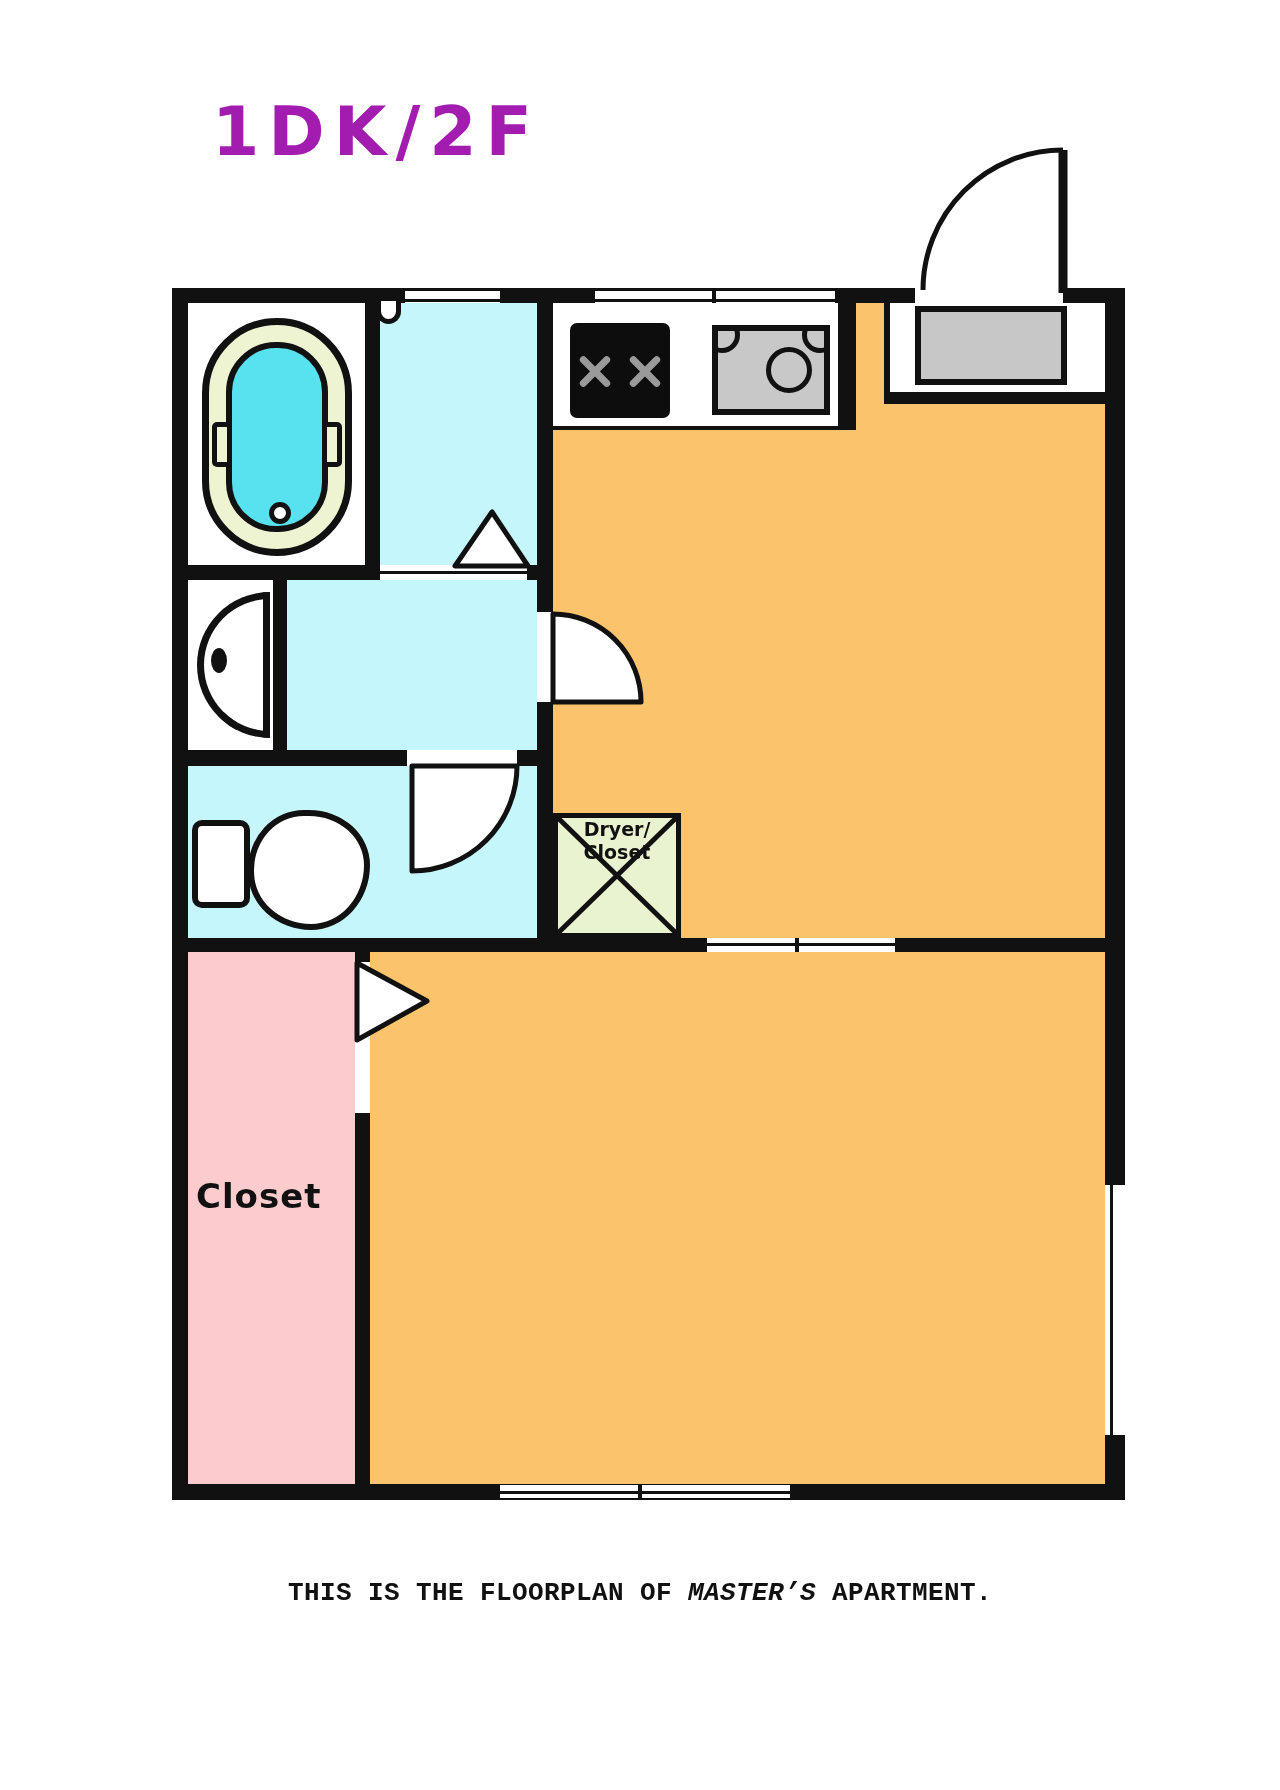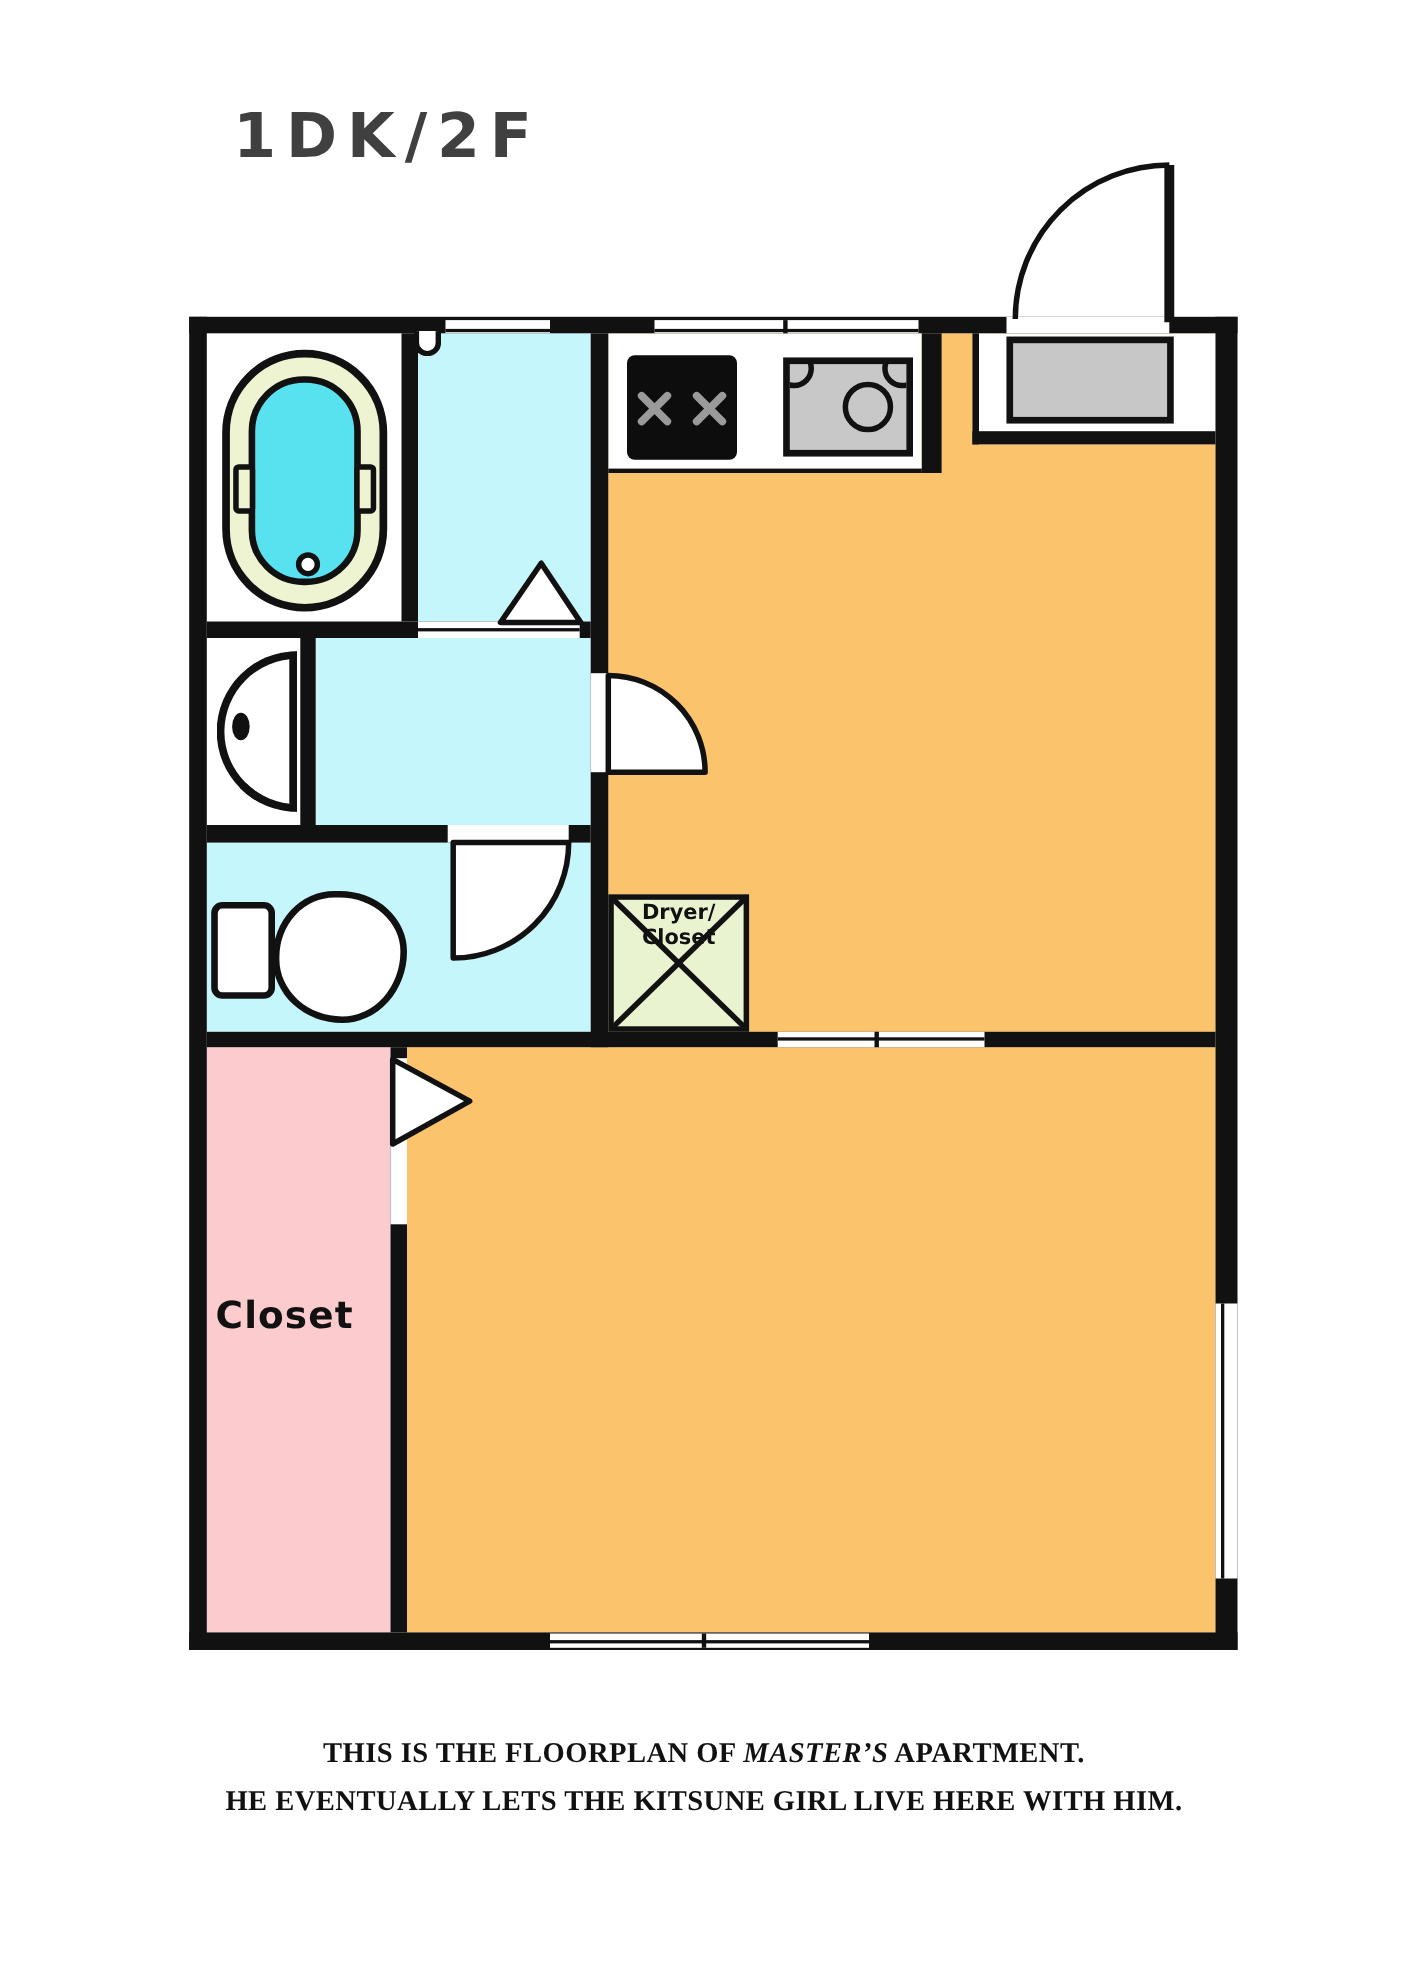--- a/index.html
+++ b/index.html
@@ -6,27 +6,27 @@
   #page{position:relative;width:1280px;height:1790px;background:#ffffff;overflow:hidden;
         font-family:"DejaVu Sans","Liberation Sans",sans-serif;color:#111;}
   .abs{position:absolute;box-sizing:border-box;}
   .floor{z-index:1;}
   .fixture{z-index:2;}
   .wall{background:#111;z-index:3;}
   .gap{background:#fff;z-index:4;}
   .gapline{background:#111;z-index:5;}
   #doodads{z-index:6;pointer-events:none;}
   .label{z-index:7;}
-  #title{left:212px;top:92px;font-size:56px;font-weight:bold;letter-spacing:9px;color:#404040;}
+  #title{left:212px;top:92px;font-size:68px;font-weight:bold;letter-spacing:9px;color:#a21caf;}
   #closet-label{left:196px;top:1176px;font-size:34px;font-weight:bold;letter-spacing:1px;}
   #bathroom-label{left:248px;top:810px;width:122px;height:120px;display:flex;flex-direction:column;
       align-items:center;justify-content:center;font-size:21px;font-weight:bold;line-height:25px;}
   #washer-label{left:553px;top:818px;width:128px;text-align:center;font-size:19px;font-weight:bold;line-height:23px;}
   #caption{left:0;top:1572px;width:1280px;text-align:center;font-size:26px;font-weight:bold;
-      letter-spacing:0.4px;line-height:43px;font-family:Liberation Serif, serif;}
+      letter-spacing:0.4px;line-height:43px;font-family:Liberation Mono, monospace;}
   .tub-outer{left:202px;top:318px;width:150px;height:238px;border:7px solid #111;border-radius:75px;}
   .tub-inner{left:226px;top:342px;width:102px;height:190px;border:6px solid #111;border-radius:50px;}
   .tub-handle{width:20px;height:45px;border:5px solid #111;border-radius:5px;}
   .tub-drain{left:269px;top:502px;width:22px;height:22px;border:5px solid #111;border-radius:50%;background:#fff;}
   .shower-u{left:376px;top:301px;width:25px;height:23px;background:#fff;border:5px solid #111;border-top:none;
       border-radius:0 0 14px 14px;}
   .stove{left:570px;top:323px;width:100px;height:95px;border-radius:7px;display:flex;align-items:center;
       justify-content:space-around;}
   .burner{position:relative;width:40px;height:40px;}
   .xbar{position:absolute;left:0;top:17px;width:40px;height:7px;border-radius:4px;}
@@ -157,16 +157,15 @@
   </svg>
 
   <div id="closet-label" class="abs label">Closet</div>
   <div id="washer-label" class="abs label">
     <div>Dryer/</div>
     <div>Closet</div>
   </div>
 
   <div id="caption" class="abs label">
     <div><span>THIS IS THE FLOORPLAN OF </span><i>MASTER’S</i><span> APARTMENT.</span></div>
-    <div>HE EVENTUALLY LETS THE KITSUNE GIRL LIVE HERE WITH HIM.</div>
   </div>
 
 </div>
 
 </body></html>

